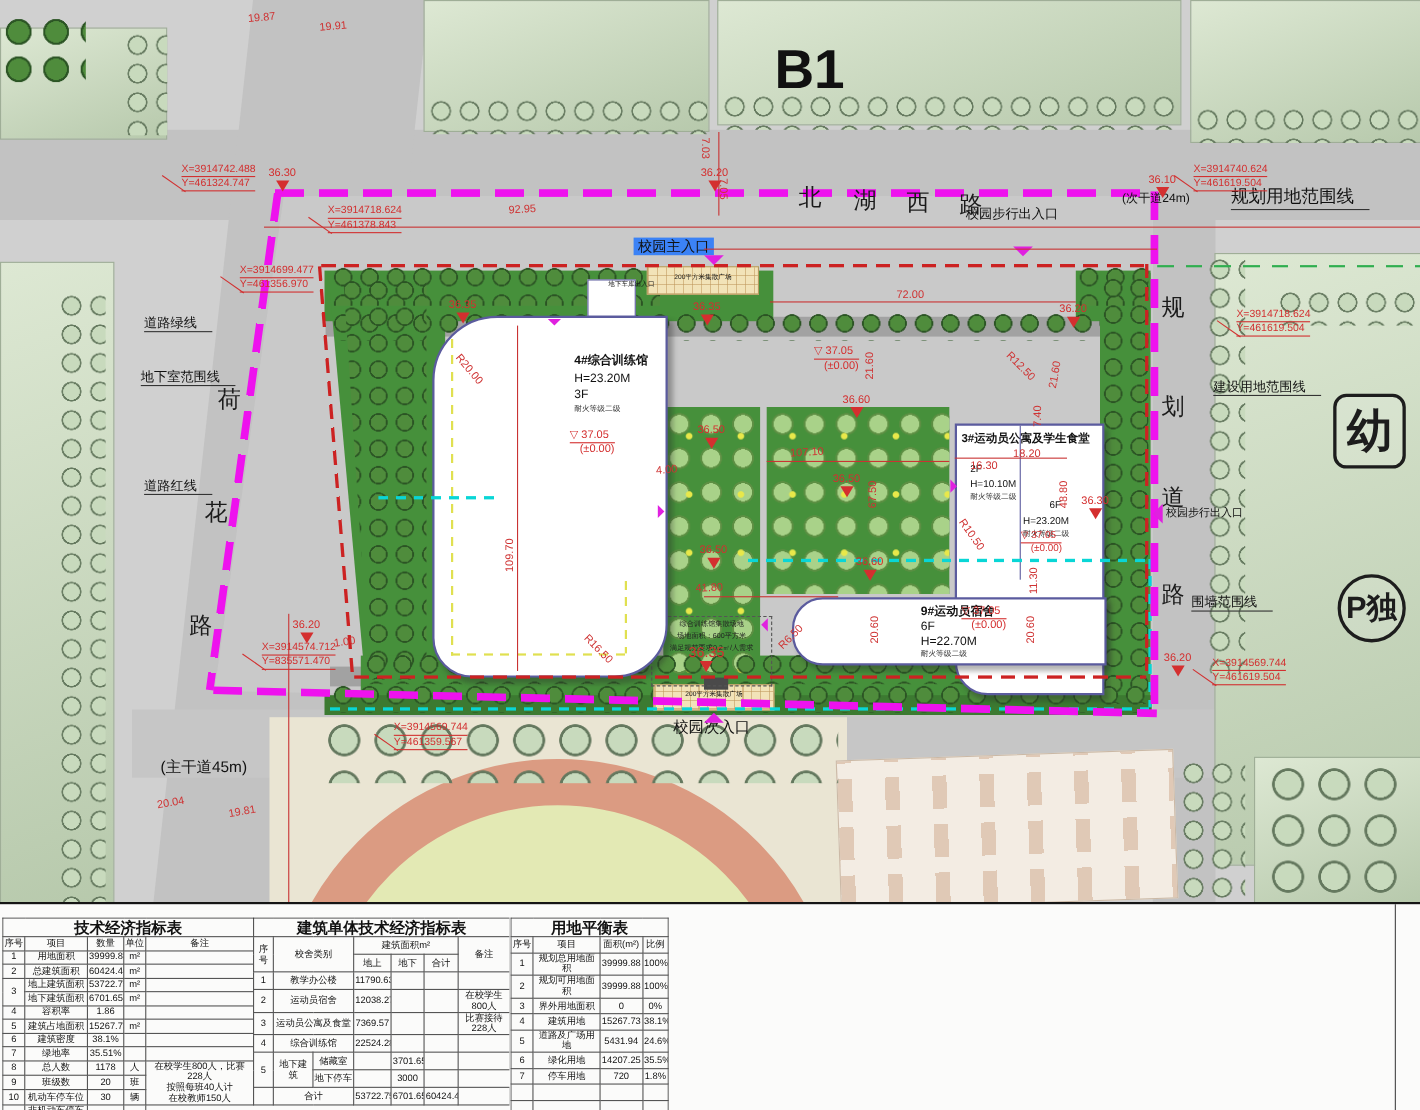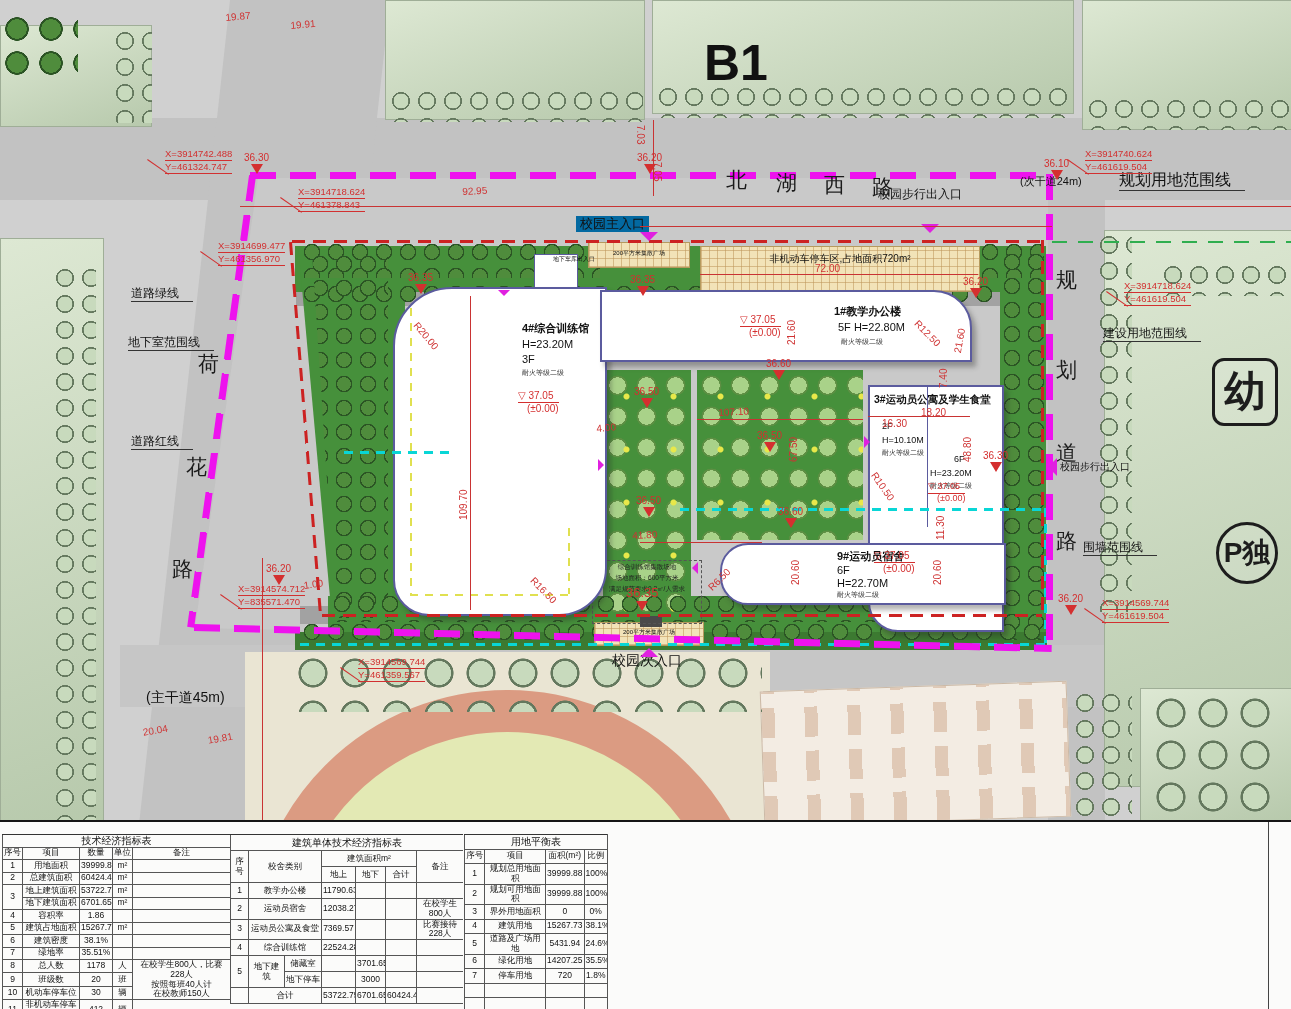--- a/index.html
+++ b/index.html
@@ -41,21 +41,21 @@
   .redd.v{width:2.5px;height:auto;background:repeating-linear-gradient(180deg,#cc2222 0 13px,transparent 13px 21px);}
   .cyand{height:3px;background:repeating-linear-gradient(90deg,#09d6d6 0 9px,transparent 9px 16px);}
   .cyand.v{width:3px;height:auto;background:repeating-linear-gradient(180deg,#09d6d6 0 9px,transparent 9px 16px);}
   .yeld{height:2px;background:repeating-linear-gradient(90deg,#e0e050 0 8px,transparent 8px 15px);}
   .yeld.v{width:2px;height:auto;background:repeating-linear-gradient(180deg,#e0e050 0 8px,transparent 8px 15px);}
   .grnd{height:2px;background:repeating-linear-gradient(90deg,#2fae4f 0 15px,transparent 15px 26px);}
   .dimline{position:absolute;background:#c93333;}
   
   .ann{position:absolute;white-space:pre;line-height:1.1;}
   .ann.label{font-size:11px;color:#111;}
-  .ann.label.bg{background:#0369a1;padding:1px 4px;}
+  .ann.label.bg{background:#3b82f6;padding:1px 4px;}
   .ann.label.ul{border-bottom:1px solid #333;padding-bottom:1px;padding-right:14px;}
   .ann.rc{font-size:21px;color:#1b1b1b;}
   .ann.dim{font-size:10px;color:#cf3333;transform-origin:left top;}
   .ann.elev{font-size:10px;color:#d42f2f;text-align:center;}
   .ann.elev i.tri{display:block;margin:1px auto 0;width:0;height:0;border-left:6px solid transparent;border-right:6px solid transparent;border-top:10px solid #d42f2f;}
   .ann.bm{font-size:10px;color:#d42f2f;}
   .ann.bm .l1{display:block;border-bottom:1px solid #d42f2f;padding:0 3px 1px 0;}
   .ann.bm .l2{display:block;padding-left:9px;}
   .coord{position:absolute;font-size:9.5px;color:#d23030;line-height:1.25;white-space:nowrap;}
   .coord span{display:block;border-bottom:1px solid #d23030;}
@@ -67,21 +67,21 @@
   .entr.right{border-left-color:#e020e0;border-right-width:0;}
   .zonebox{position:absolute;border:3px solid #1d1d1d;background:rgba(255,255,255,.15);
            display:flex;align-items:center;justify-content:center;font-weight:bold;color:#1d1d1d;}
   .dashedbox{position:absolute;border:1px dashed #555;}
   .dashedbox .ln{font-size:6.5px;color:#222;text-align:center;display:block;margin-top:2px;white-space:nowrap;}
   
   #panel{position:absolute;left:0;top:820px;width:1291px;height:189px;background:#fbfbfa;border-top:2px solid #151515;}
   .dtwrap{position:absolute;overflow:hidden;}
   table.dt{border-collapse:collapse;table-layout:fixed;width:100%;font-size:8.5px;color:#111;}
   table.dt td{border:1px solid #555;text-align:center;height:11.5px;line-height:1.15;padding:0 1px;overflow:hidden;white-space:pre-line;}
-  tr.ttl td{font-size:10px;font-weight:normal;border-top:1.5px solid #333;}
+  tr.ttl td{font-size:14px;font-weight:bold;border-top:1.5px solid #333;}
   #t2wrap td{height:15px;} #t3wrap td{height:13.5px;}
   .vline{position:absolute;background:#444;width:1px;}
 </style>
 </head>
 <body>
 
 <div id="sheet">
   <div id="map">
 
     <div class="abs road" style="left:0;top:118px;width:1291px;height:82px;"></div>
@@ -127,47 +127,39 @@
     <div class="abs trees-c green" style="left:603px;top:370px;width:88px;height:244px;"></div>
     <div class="abs trees-c green" style="left:697px;top:370px;width:166px;height:170px;"></div>
     <div class="abs trees-d" style="left:300px;top:240px;width:300px;height:38px;"></div>
     <div class="abs trees-d" style="left:978px;top:240px;width:66px;height:38px;"></div>
     <div class="abs trees-d" style="left:300px;top:282px;width:700px;height:28px;"></div>
     <div class="abs trees-d" style="left:1000px;top:250px;width:44px;height:390px;"></div>
     <div class="abs trees-d" style="left:308px;top:252px;width:80px;height:366px;clip-path:polygon(5% 0,100% 0,100% 100%,35% 100%);"></div>
     <div class="abs trees-d" style="left:330px;top:592px;width:672px;height:30px;"></div>
     <div class="abs trees-d" style="left:300px;top:620px;width:745px;height:28px;"></div>
 
-    <div class="abs tan" style="left:700px;top:246px;width:278px;height:44px;">
-      <div class="btxt" style="left:50%;top:6px;transform:translateX(-50%);font-size:10px;">非机动车停车区,占地面积720m²</div>
-    </div>
     <div class="abs tan" style="left:588px;top:242px;width:100px;height:24px;">
       <div class="btxt" style="left:50%;top:7px;transform:translateX(-50%);font-size:6px;">200平方米集散广场</div>
     </div>
     <div class="abs tan" style="left:594px;top:622px;width:108px;height:22px;">
       <div class="btxt" style="left:50%;top:6px;transform:translateX(-50%);font-size:6px;">200平方米集散广场</div>
     </div>
     <div class="abs" style="left:640px;top:616px;width:22px;height:11px;background:#4a4a4a;"></div>
     <div class="abs" style="left:534px;top:254px;width:42px;height:32px;background:#fff;border:1px solid #5b5b9e;"></div>
     <div class="dashedbox" style="left:592px;top:560px;width:108px;height:62px;">
       <span class="ln">综合训练馆集散场地</span>
       <span class="ln">场地面积：600平方米</span>
       <span class="ln">满足规范要求0.2㎡/人需求</span>
     </div>
 
     <div class="abs bldg" style="left:393px;top:287px;width:210px;height:325px;border-radius:59px 0 48px 36px;">
       <div class="btxt" style="left:127px;top:33px;font-weight:bold;">4#综合训练馆</div>
       <div class="btxt" style="left:127px;top:49px;">H=23.20M</div>
       <div class="btxt" style="left:127px;top:64px;">3F</div>
       <div class="btxt small" style="left:127px;top:80px;">耐火等级二级</div>
-    </div>
-    <div class="abs bldg" style="left:600px;top:290px;width:368px;height:68px;border-radius:0 38px 0 0;">
-      <div class="btxt" style="left:232px;top:13px;font-weight:bold;">1#教学办公楼</div>
-      <div class="btxt" style="left:236px;top:29px;">5F  H=22.80M</div>
-      <div class="btxt small" style="left:239px;top:46px;">耐火等级二级</div>
     </div>
     <div class="abs bldg" style="left:868px;top:385px;width:132px;height:243px;border-radius:0 0 0 30px;">
       <div class="btxt" style="left:4px;top:6px;font-size:10.5px;font-weight:bold;">3#运动员公寓及学生食堂</div>
       <div class="btxt" style="left:12px;top:34px;font-size:9px;">2F</div>
       <div class="btxt" style="left:12px;top:48px;font-size:9px;">H=10.10M</div>
       <div class="btxt small" style="left:12px;top:62px;">耐火等级二级</div>
       <div class="btxt" style="left:84px;top:67px;font-size:9px;">6F</div>
       <div class="btxt" style="left:60px;top:81px;font-size:9px;">H=23.20M</div>
       <div class="btxt small" style="left:60px;top:95px;">耐火等级二级</div>
       <div class="abs" style="left:57px;top:0;width:1px;height:140px;background:#5b5b9e;"></div>
@@ -199,21 +191,21 @@
     <div class="abs cyand" style="left:344px;top:451px;width:110px;"></div>
     <div class="abs cyand" style="left:300px;top:643px;width:748px;"></div>
     <div class="abs mag" style="left:250px;top:172px;width:800px;"></div>
     <div class="abs mag v" style="left:1046px;top:174px;height:476px;"></div>
     <div class="abs mag" style="left:256px;top:176px;width:456px;transform:rotate(97.8deg);transform-origin:0 0;"></div>
     <div class="abs mag" style="left:194px;top:624px;width:858px;transform:rotate(1.4deg);transform-origin:0 0;"></div>
   <div class="ann label" style="left: 704px; top: 36px; font-size: 50px; font-weight: bold;">B1</div>
       <div class="ann label bg" style="left: 576px; top: 216px; font-size: 13px;">校园主入口</div>
       <div class="ann label" style="left: 878px; top: 188px; font-size: 12px;">校园步行出入口</div>
       <div class="ann label ul" style="left: 1103px; top: 171px; font-size: 16px; margin-left: 16px;">规划用地范围线</div>
-      <div class="ann label ul" style="left: 1103px; top: 327px; font-size: 12px; font-family: Liberation Serif, serif;">建设用地范围线</div>
+      <div class="ann label ul" style="left: 1103px; top: 345px; font-size: 12px; font-family: Liberation Serif, serif;">建设用地范围线</div>
       <div class="ann label ul" style="left: 1083px; top: 541px; font-size: 12px;">围墙范围线</div>
       <div class="ann label" style="left: 1060px; top: 461px; font-size: 10px;">校园步行出入口</div>
       <div class="ann label" style="left: 612px; top: 653px; font-size: 14px;">校园次入口</div>
       <div class="ann label ul" style="left: 131px; top: 287px; font-size: 12px;">道路绿线</div>
       <div class="ann label ul" style="left: 128px; top: 336px; font-size: 12px;">地下室范围线</div>
       <div class="ann label ul" style="left: 131px; top: 435px; font-size: 12px;">道路红线</div>
       <div class="ann label" style="left: 553px; top: 256px; font-size: 6px;">地下车库出入口</div>
       <div class="ann label" style="left: 1020px; top: 175px; font-size: 11px;">(次干道24m)</div>
       <div class="ann label" style="left: 146px; top: 690px; font-size: 14px;">(主干道45m)</div>
       <div class="ann rc" style="left: 726px; top: 168px;">北</div>

